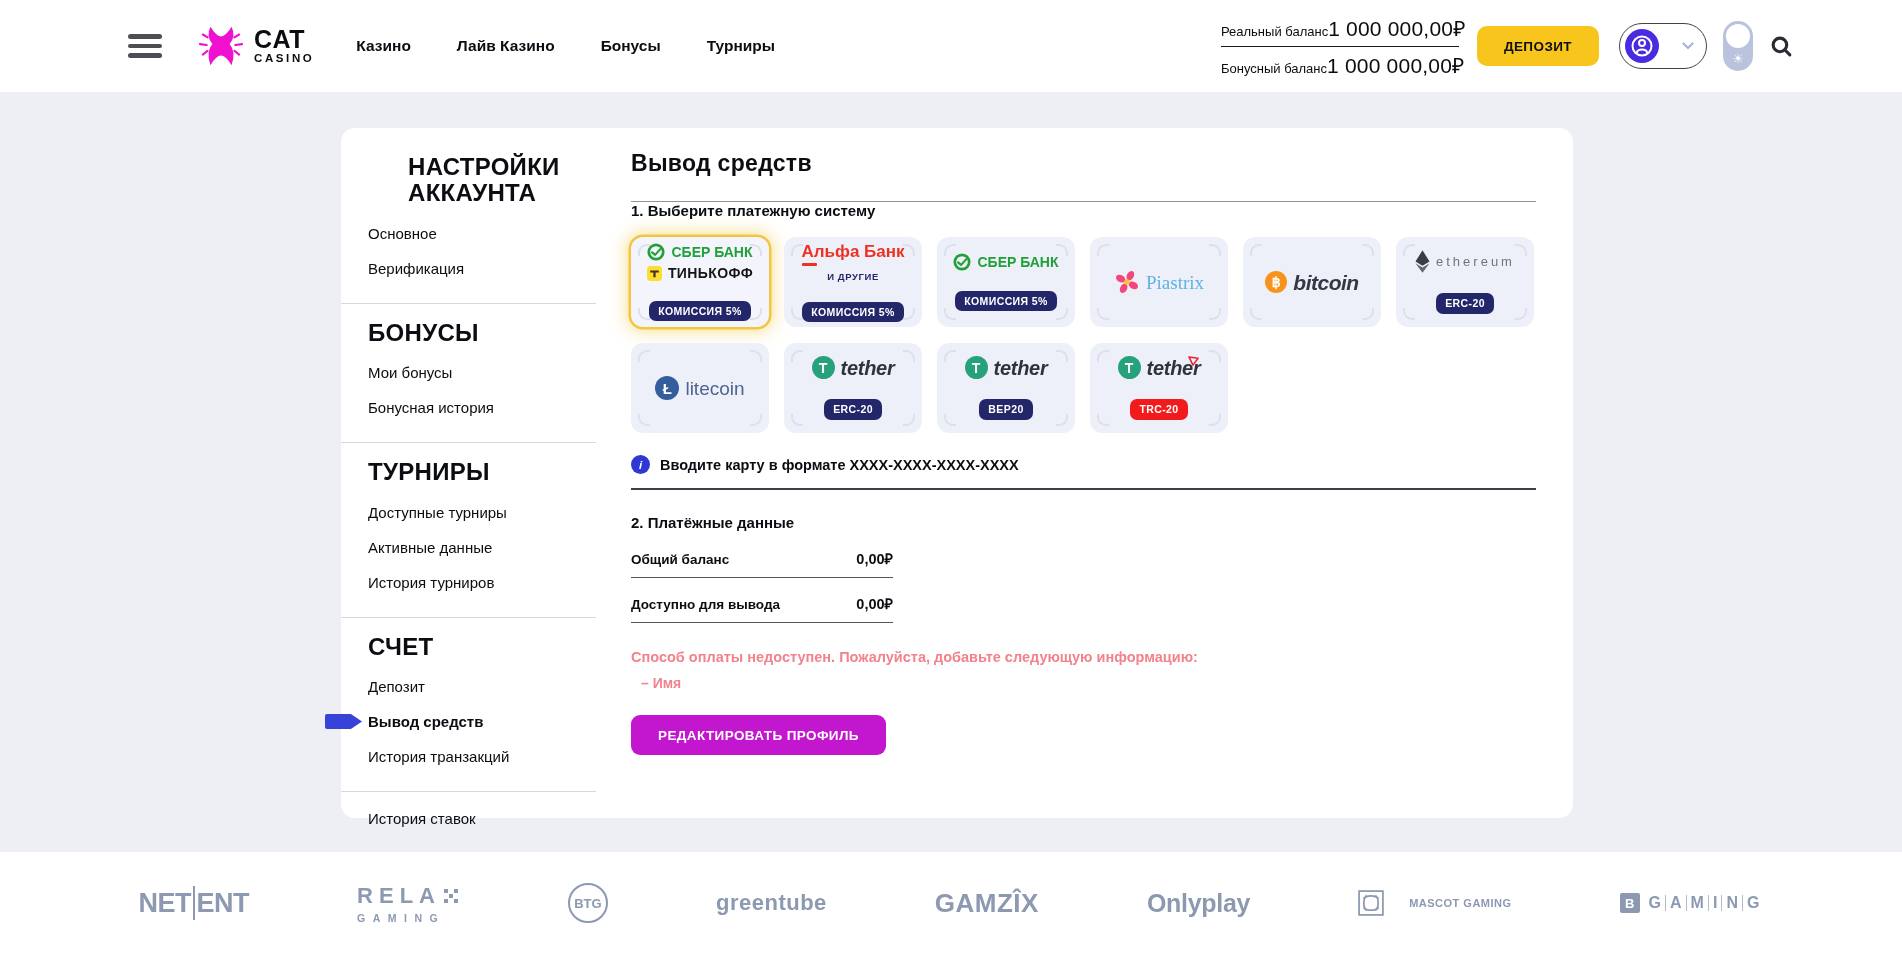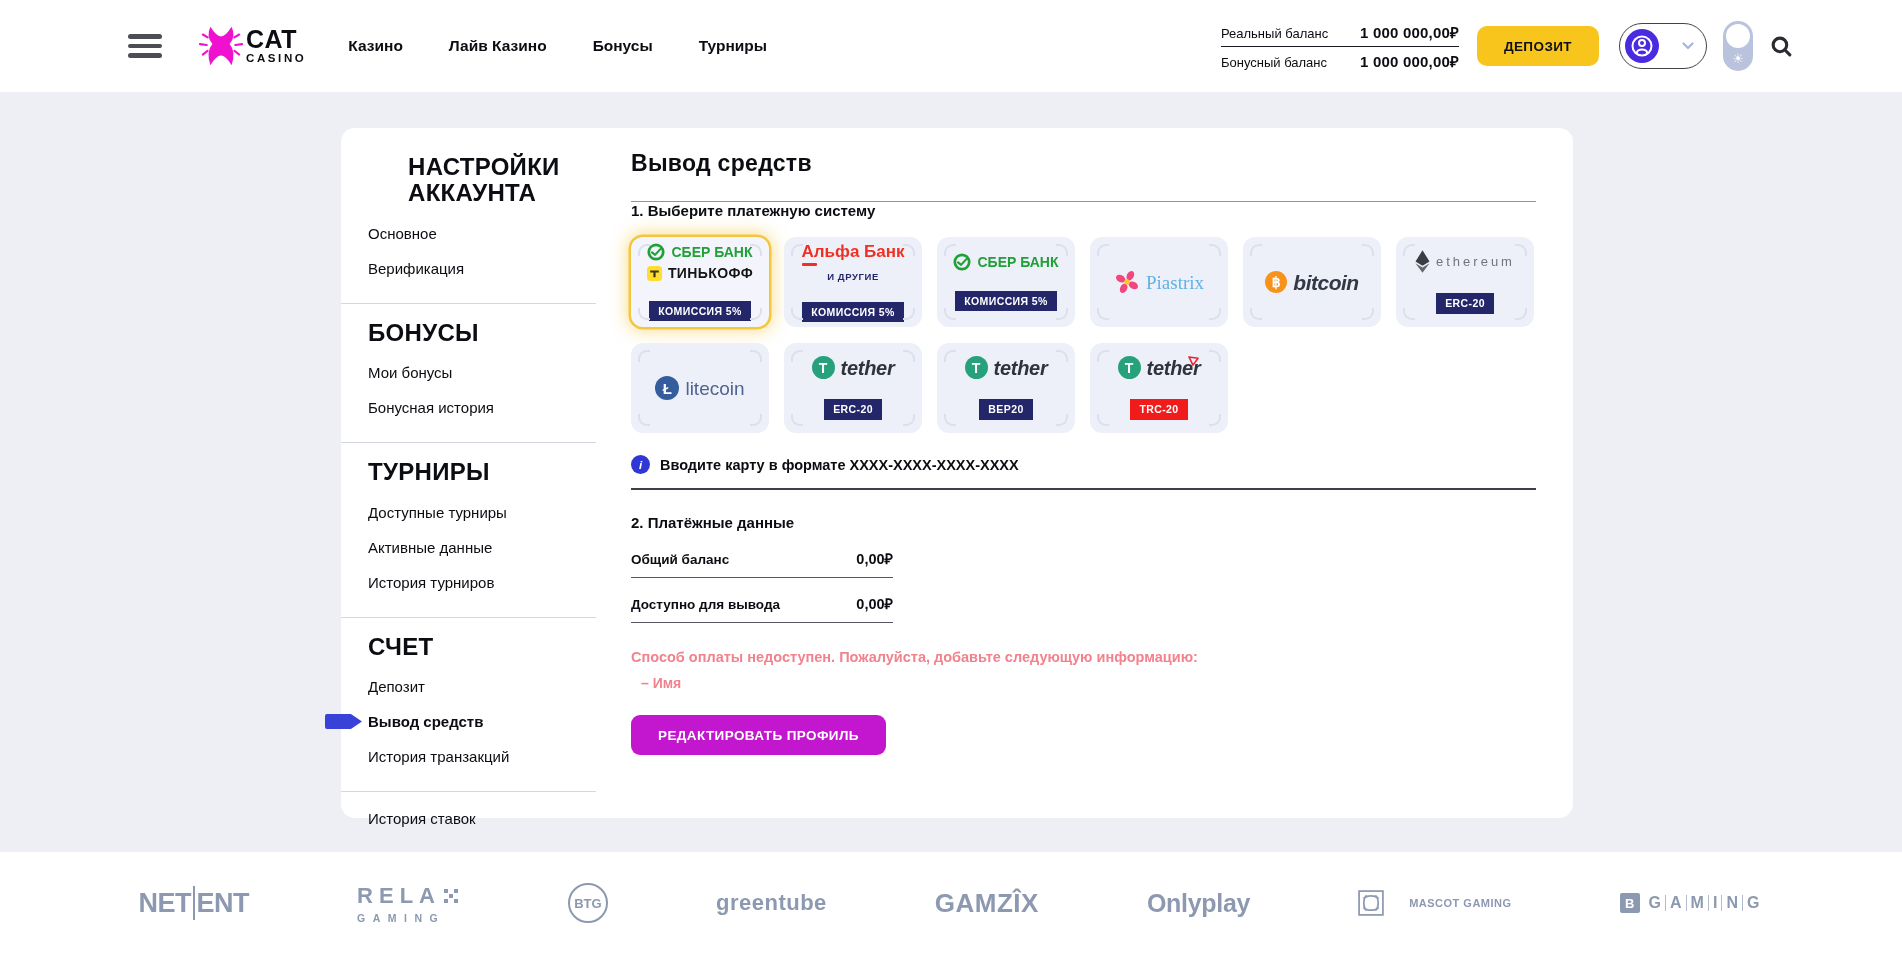--- a/index.html
+++ b/index.html
@@ -6,29 +6,29 @@
   html,body { width:1902px; height:954px; }
   body {
     position:relative; overflow:hidden;
     background:#edeff5; color:#0c0d12;
     font-family:"Liberation Sans", sans-serif;
   }
   
   .header { position:absolute; top:0; left:0; width:100%; height:92px; background:#fff; display:flex; align-items:center; z-index:5; }
   .hamburger { margin-left:128px; width:34px; display:flex; flex-direction:column; gap:5px; cursor:pointer; }
   .hamburger i { display:block; height:4.5px; background:#4d4d54; border-radius:3px; }
-  .logo { display:flex; align-items:center; margin-left:34px; cursor:pointer; }
+  .logo { display:flex; align-items:center; gap:8px; margin-left:34px; cursor:pointer; }
   .logo-text .l1 { font-size:25px; font-weight:900; letter-spacing:.5px; line-height:.95; }
   .logo-text .l2 { font-size:11.5px; font-weight:800; letter-spacing:2.6px; }
   .nav { display:flex; gap:46px; margin-left:42px; font-size:15.5px; font-weight:600; }
   .nav-item { cursor:pointer; white-space:nowrap; }
   .balance { margin-left:auto; width:238px; font-size:13px; }
-  .balance-row { display:flex; justify-content:space-between; align-items:baseline; padding:4px 0; white-space:nowrap; }
+  .balance-row { display:flex; justify-content:flex-start; align-items:baseline; padding:4px 0; white-space:nowrap; }
   .balance-row + .balance-row { border-top:1.5px solid #1a1a20; }
-  .balance-row .val { font-size:15px; font-weight:700; letter-spacing:.2px; margin-left:8px; }
+  .balance-row .val { font-size:21px; font-weight:400; letter-spacing:.2px; }
   .deposit-btn { margin-left:18px; height:40px; padding:0 27px; background:#f8c51c; border:none; border-radius:10px;
     font-family:inherit; font-weight:900; font-size:13.5px; letter-spacing:.4px; cursor:pointer; color:#101014; }
   .account-pill { margin-left:20px; width:88px; height:46px; border:1.5px solid #43434a; border-radius:24px; background:#fff;
     display:flex; align-items:center; justify-content:space-between; padding:0 12px 0 5px; cursor:pointer; }
   .theme-toggle { margin-left:16px; width:30px; height:50px; background:#b9c3dd; border-radius:16px; position:relative; cursor:pointer; }
   .theme-toggle .knob { position:absolute; top:3px; left:3px; width:24px; height:24px; background:#fff; border-radius:50%; }
   .theme-toggle .sun { position:absolute; bottom:5px; left:0; width:100%; text-align:center; color:rgba(255,255,255,.95); font-size:13px; }
   .search-btn { margin-left:16px; margin-right:108px; background:none; border:none; cursor:pointer; display:flex; }
   
   .card { position:absolute; left:341px; top:128px; width:1232px; height:690px; background:#fff; border-radius:14px; }
@@ -55,21 +55,21 @@
   .cr.tr { top:7px; right:7px; border-top-width:2px; border-right-width:2px; border-top-right-radius:9px; }
   .cr.bl { bottom:7px; left:7px;  border-bottom-width:2px; border-left-width:2px;  border-bottom-left-radius:9px; }
   .cr.br { bottom:7px; right:7px; border-bottom-width:2px; border-right-width:2px; border-bottom-right-radius:9px; }
   .brand-row { display:flex; align-items:center; gap:6px; line-height:1; }
   .sber-text { color:#21a038; font-weight:900; font-size:14px; }
   .tinkoff-text { color:#141414; font-weight:900; font-size:14px; letter-spacing:.4px; }
   .alfa-wrap { position:relative; }
   .alfa-text { color:#ee3124; font-weight:800; font-size:17px; }
   .alfa-underline { position:absolute; left:1px; bottom:-4px; width:15px; height:3px; background:#ee3124; border-radius:1px; }
   .alfa-sub { color:#232769; font-weight:800; font-size:9.5px; letter-spacing:.6px; margin-top:4px; }
-  .badge { background:#232769; color:#fff; font-size:10.5px; font-weight:800; letter-spacing:.4px; padding:4px 9px; border-radius:0; margin-top:15px; line-height:1.15; }
+  .badge { background:#232769; color:#fff; font-size:10.5px; font-weight:800; letter-spacing:.4px; padding:4px 9px; border-radius:7px; margin-top:15px; line-height:1.15; }
   .badge.red { background:#f11b1b; }
   .piastrix-text { font-family:"Liberation Serif", serif; color:#5fb2e5; font-size:19px; }
   .btc-circle { width:22px; height:22px; border-radius:50%; background:#f7931a; color:#fff; font-weight:900; font-size:14px;
     display:flex; align-items:center; justify-content:center; }
   .btc-text { font-size:21px; font-weight:900; font-style:italic; color:#333845; letter-spacing:-.5px; }
   .eth-text { font-size:13px; color:#70747f; letter-spacing:3px; }
   .ltc-circle { width:24px; height:24px; border-radius:50%; background:#345d9d; color:#fff; font-weight:700; font-size:15px;
     display:flex; align-items:center; justify-content:center; }
   .ltc-text { font-size:19px; color:#4f6492; }
   .usdt-circle { width:23px; height:23px; border-radius:50%; background:#27a17c; color:#fff; font-weight:900; font-size:14px;

